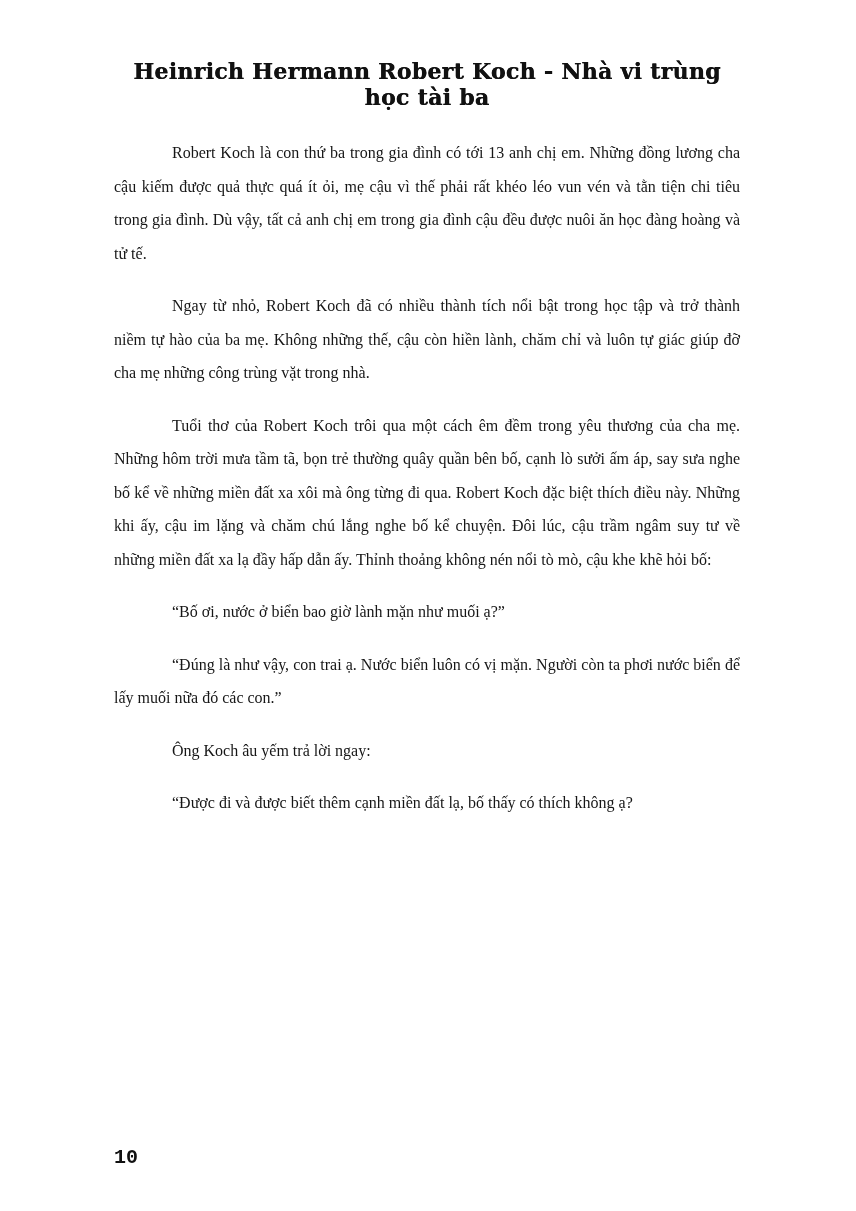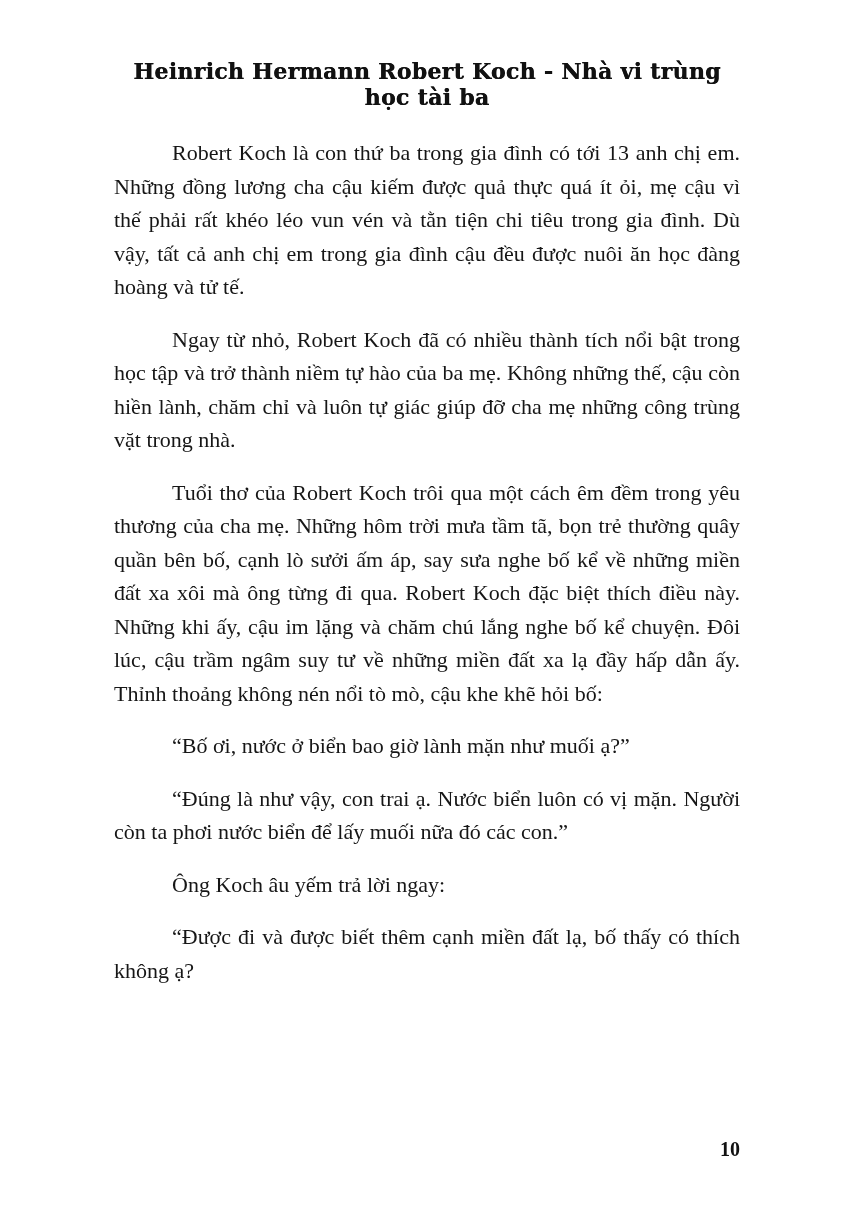--- a/index.html
+++ b/index.html
@@ -14,49 +14,49 @@
     font-family: "Liberation Serif", "DejaVu Serif", serif;
     color: #1a1a1a;
   }
   .page {
     position: absolute;
     top: 0;
     left: 0;
     width: 856px;
     height: 1211px;
     box-sizing: border-box;
-    padding: 58px 116px 8px 114px;
+    padding: 58px 116px 0 114px;
     display: flex;
     flex-direction: column;
   }
   .page-header {
     text-align: center;
     font-family: "DejaVu Serif", serif;
     font-weight: bold;
     font-size: 22px;
     letter-spacing: 0.3px;
     color: #111111;
     margin: 0 0 26px 0;
     
     text-shadow: 0.4px 0 0 #111111;
   }
   .body-text {
     flex: 1 1 auto;
   }
   .body-text p {
     margin: 0 0 19px 0;
-    font-size: 22px;
+    font-size: 16px;
     line-height: 33.5px;
     text-align: justify;
     text-indent: 58px;
     color: #161616;
   }
   .page-footer {
-    text-align: right;
-    font-family: Liberation Serif, serif;
+    text-align: left;
+    font-family: Liberation Mono, monospace;
     font-weight: bold;
     font-size: 20px;
     color: #111111;
     padding-bottom: 42px;
   }
 </style>
 </head>
 <body>
 
 <div class="page">

